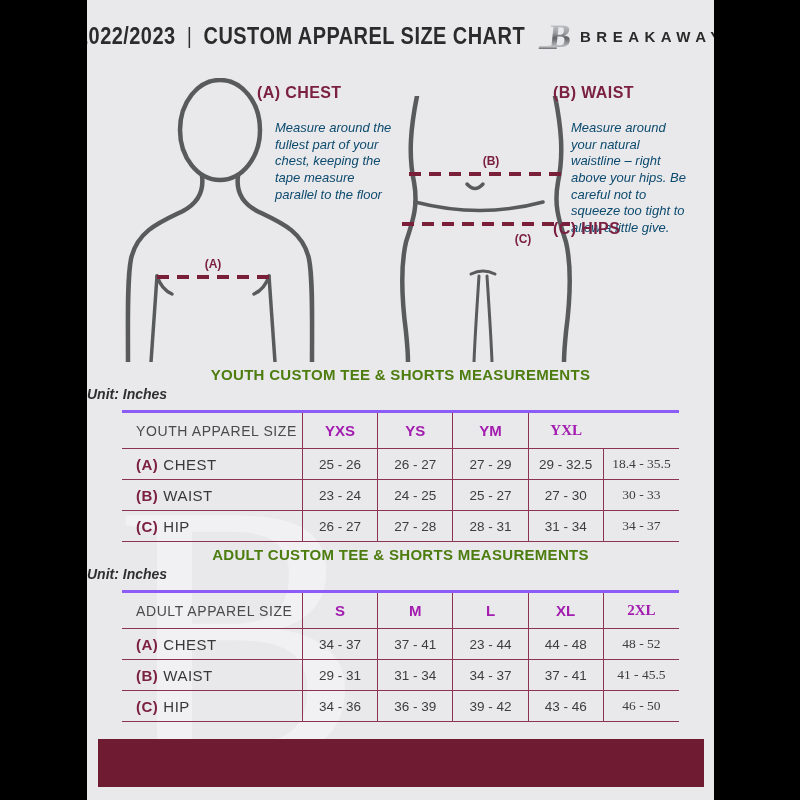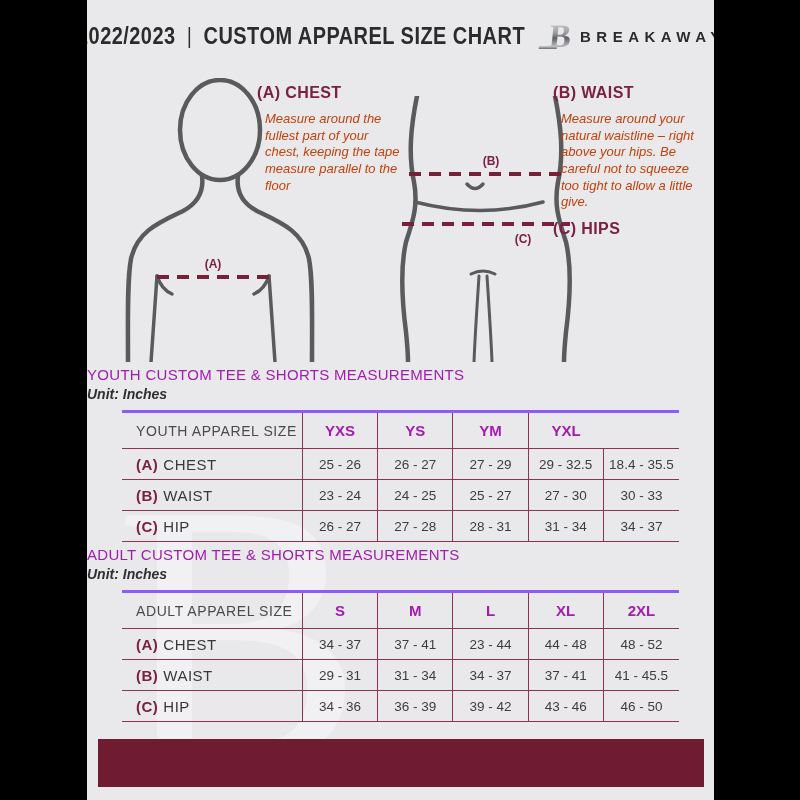--- a/index.html
+++ b/index.html
@@ -48,27 +48,27 @@
   .fig-lower{left:300px;top:96px;}
   
   .guide-block{position:absolute;z-index:1;}
   .g-chest{left:170px;top:84px;width:155px;}
   .g-waist{left:466px;top:84px;width:158px;}
   .g-hips{left:466px;top:220px;width:160px;}
   .g-head{
     font-size:16px;font-weight:800;color:#7b2040;letter-spacing:0.4px;margin:0 0 9px 0;
   }
   .g-body{
-    font-size:13px;font-style:italic;font-weight:500;color:#c2410c;
-    line-height:1.28;margin:8px;white-space:pre-line;
+    font-size:13px;font-style:italic;font-weight:500;color:#0c4a6e;
+    line-height:1.28;margin:18px;white-space:pre-line;
   }
   
   .section-title{
-    position:absolute;left:0;width:100%;z-index:1;
-    font-size:15px;font-weight:400;color:#a21caf;letter-spacing:0.3px;
+    position:absolute;left:0;width:100%;text-align:center;z-index:1;
+    font-size:15px;font-weight:700;color:#4d7c0f;letter-spacing:0.3px;
   }
   .unit-line{
     position:absolute;left:0;width:100%;text-align:left;z-index:1;
     font-size:14px;font-style:italic;font-weight:600;color:#2f2f2f;
   }
   .t-youth-title{top:366px;} .t-youth-unit{top:386px;}
   .t-adult-title{top:546px;} .t-adult-unit{top:566px;}
   .sizetable{
     position:absolute;left:35px;width:557px;z-index:1;
     border-top:3px solid #8b5cf6;
@@ -77,21 +77,21 @@
   .trow{
     display:grid;grid-template-columns:181px repeat(5,1fr);
     border-bottom:1.6px solid #8c3350;
   }
   .trow.head .cell{height:35px;}
   .cell{
     height:30px;display:flex;align-items:center;justify-content:center;
     border-right:1.6px solid #8c3350;
     font-size:13.5px;color:#3d3d3d;
   }
-  .cell:last-child{border-right:none;}
+  .cell:last-child{border-right:none;font-family:Liberation Serif, serif;}
   .cell.first{justify-content:flex-start;padding-left:14px;}
   .cell.colhead{font-weight:700;font-size:15px;color:#a21caf;}
   .cell.colhead.first{font-weight:400;font-size:14px;color:#4a4a4a;letter-spacing:0.6px;}
   .rowlabel{font-size:15px;color:#383838;letter-spacing:0.5px;}
   .mk{font-weight:800;color:#7b2040;margin-right:5px;}
   
   .footer-bar{
     position:absolute;left:11px;top:739px;width:606px;height:48px;
     background:#6f1c33;z-index:2;
   }

